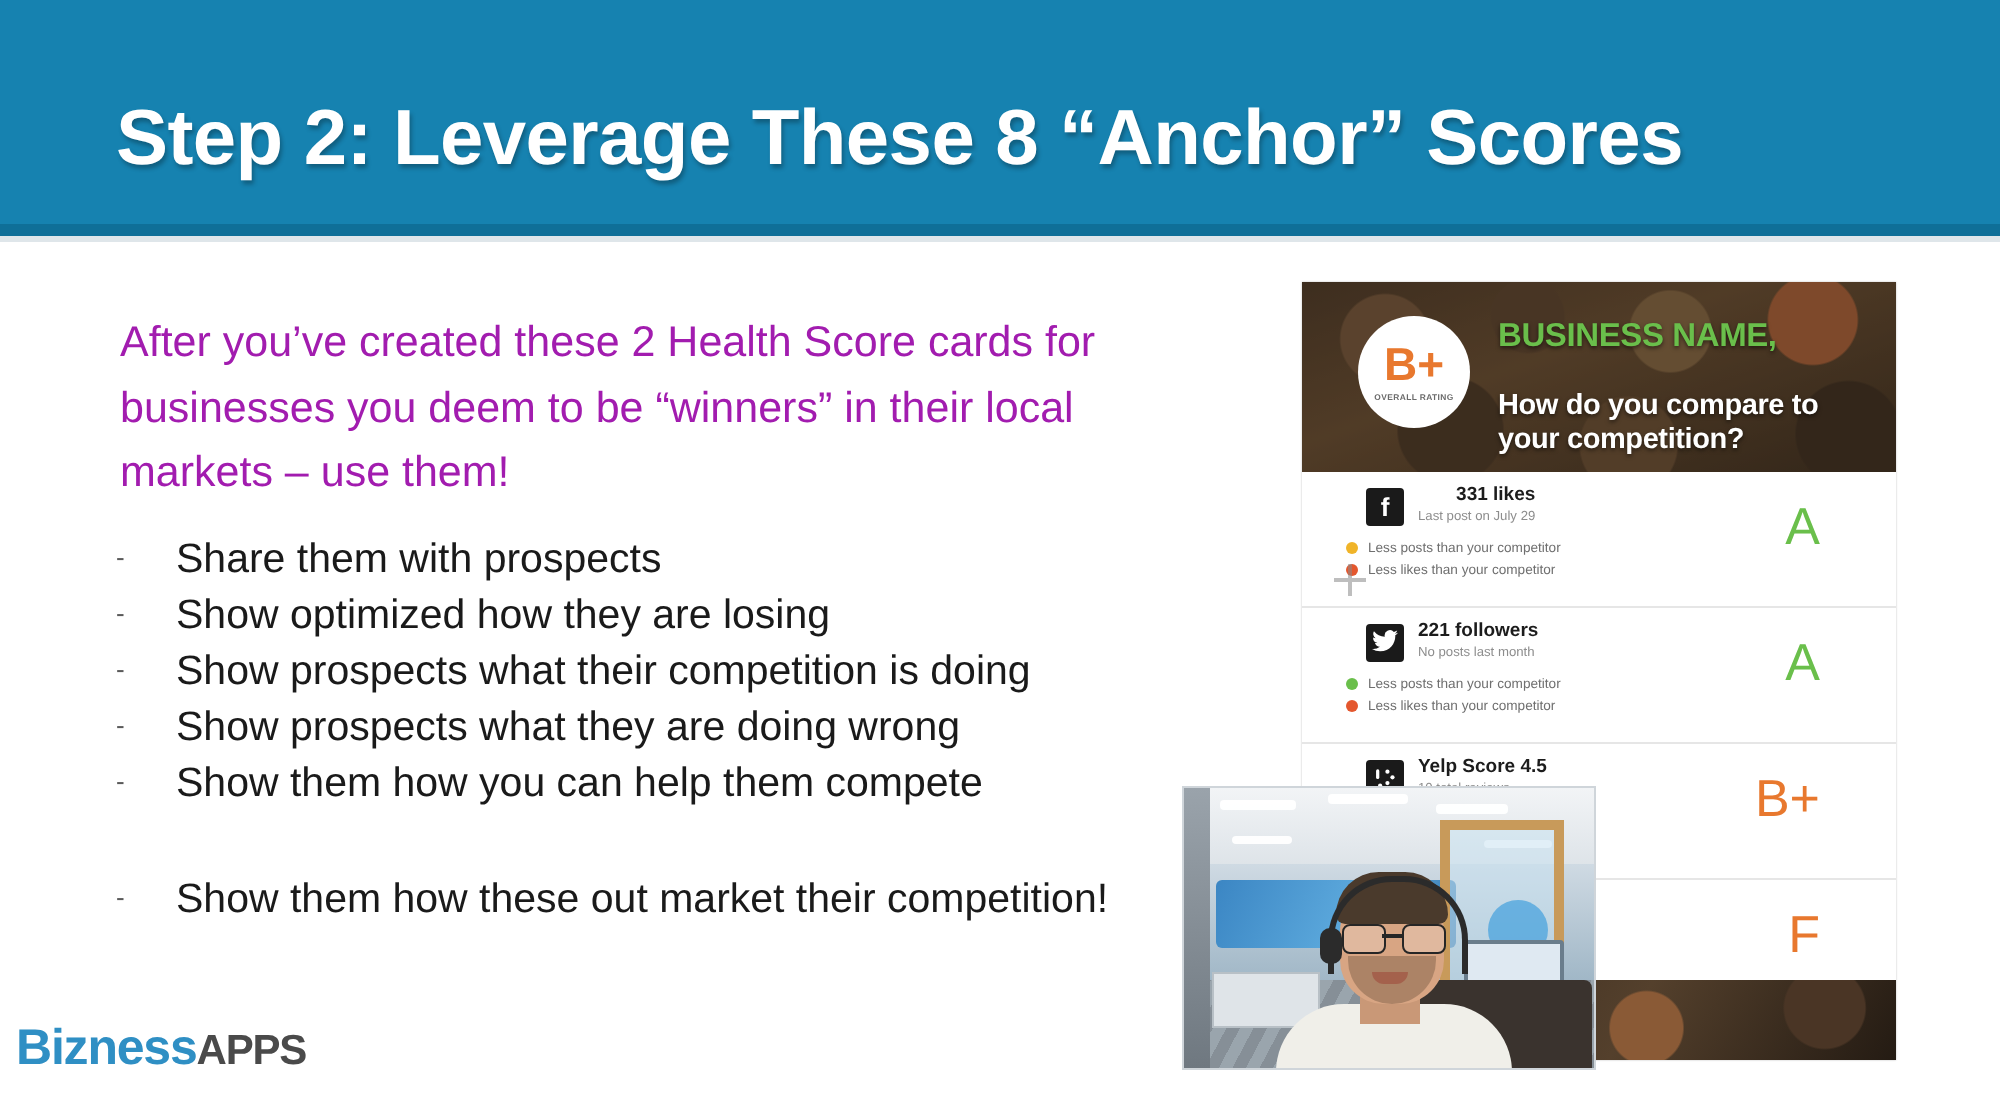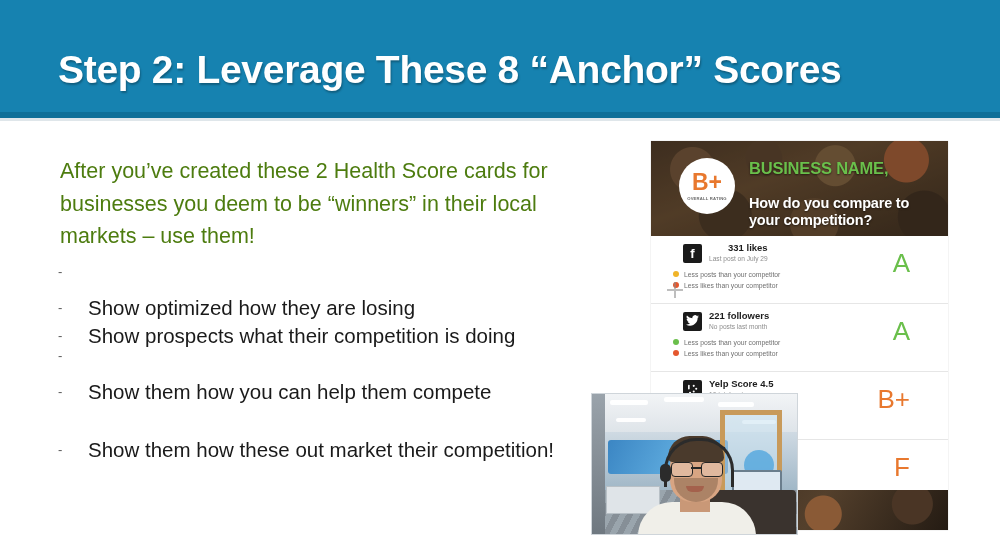--- a/index.html
+++ b/index.html
@@ -50,21 +50,21 @@
     white-space: nowrap;
   }
 
   
   .intro {
     position: absolute;
     left: 60px; top: 155px;
     width: 540px;
     font-size: 21.5px;
     line-height: 1.52;
-    color: #4d7c0f;
+    color: #a21caf;
   }
   .bullet-list {
     position: absolute;
     left: 58px; top: 268px;
     width: 560px;
   }
   .bullet-row {
     display: flex;
     align-items: baseline;
     height: 28px;
@@ -433,42 +433,47 @@
   <div class="header-band-shadow"></div>
   <div class="header-band-hairline"></div>
 
   <div class="slide-title">Step 2: Leverage These 8 “Anchor” Scores</div>
 
   <div class="intro">After you’ve created these 2 Health Score cards for businesses you deem to be “winners” in their local markets – use them!</div>
 
   <div class="bullet-list">
     <div class="bullet-row">
       <span class="bullet-dash">-</span>
+      <span class="bullet-text">Share them with prospects</span>
     </div>
     <div class="bullet-row">
       <span class="bullet-dash">-</span>
       <span class="bullet-text">Show optimized how they are losing</span>
     </div>
     <div class="bullet-row">
       <span class="bullet-dash">-</span>
       <span class="bullet-text">Show prospects what their competition is doing</span>
     </div>
     <div class="bullet-row">
       <span class="bullet-dash">-</span>
+      <span class="bullet-text">Show prospects what they are doing wrong</span>
     </div>
     <div class="bullet-row">
       <span class="bullet-dash">-</span>
       <span class="bullet-text">Show them how you can help them compete</span>
     </div>
     <div class="bullet-row spacer-before">
       <span class="bullet-dash">-</span>
       <span class="bullet-text">Show them how these out market their competition!</span>
     </div>
   </div>
 
+  <div class="logo">
+    <span class="logo-bizness">Bizness</span><span class="logo-apps">APPS</span>
+  </div>
 
   <div class="card">
 
     <div class="card-hero">
       <div class="badge">
         <div class="badge-grade">B+</div>
         <div class="badge-caption">OVERALL RATING</div>
       </div>
       <div class="hero-text">
         <div class="hero-business">BUSINESS NAME,</div>

